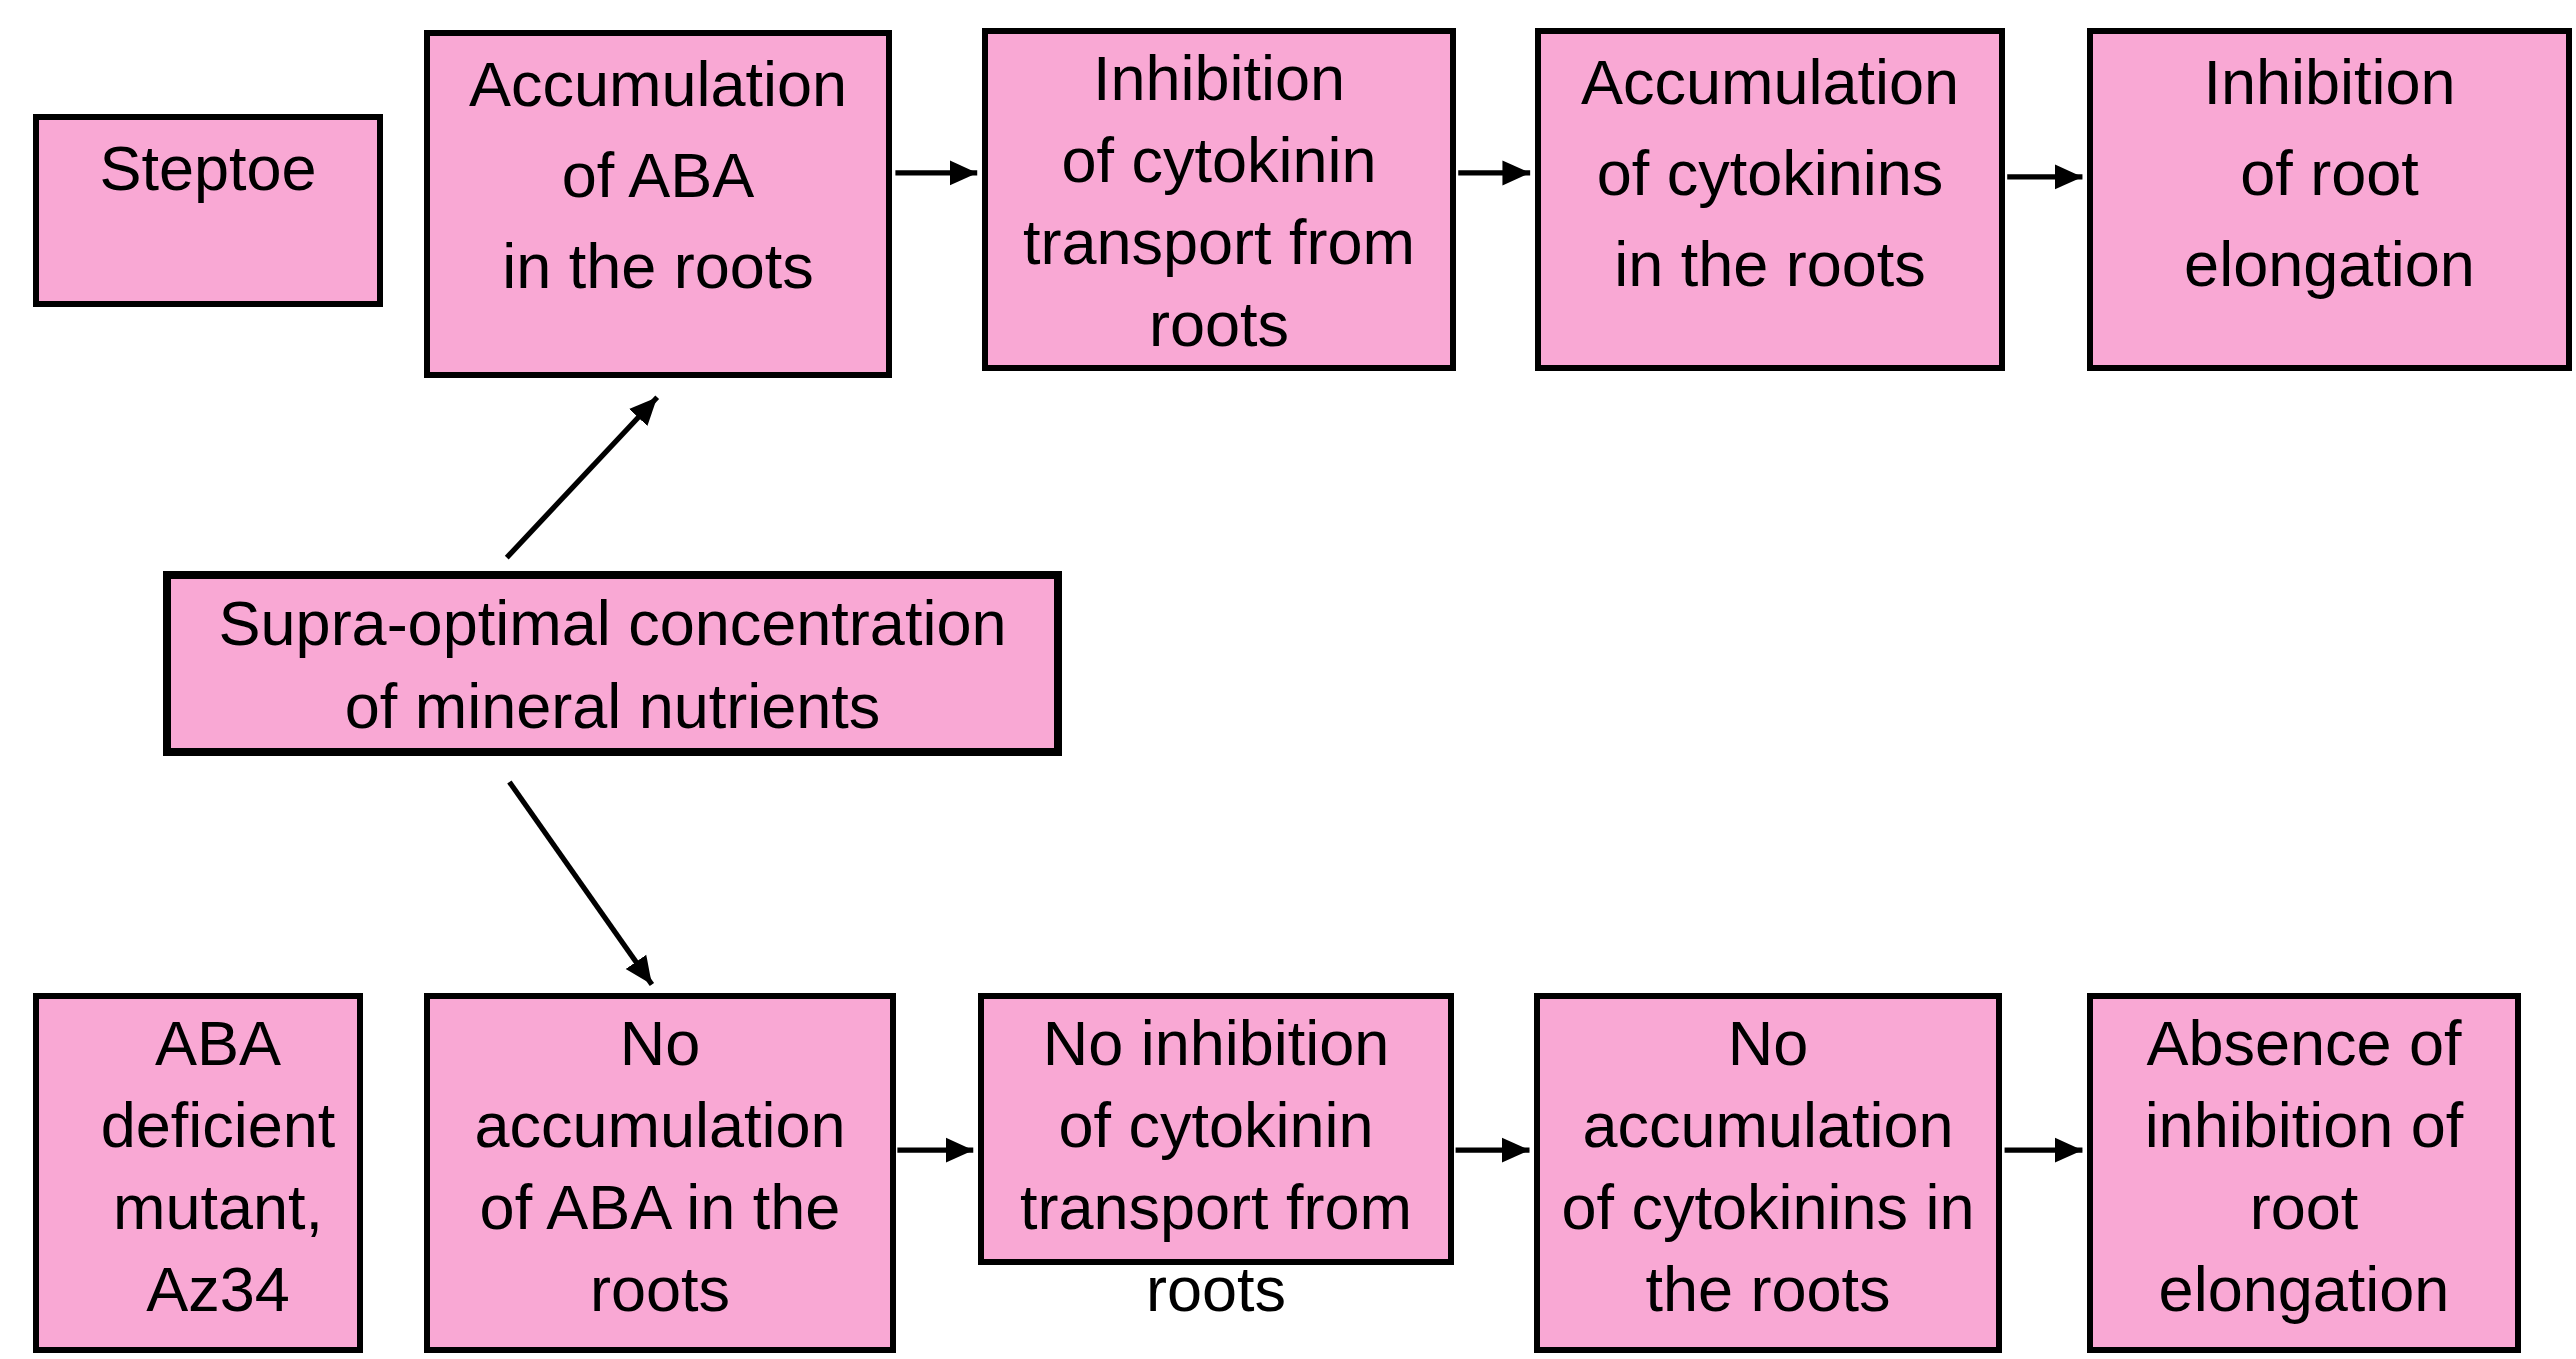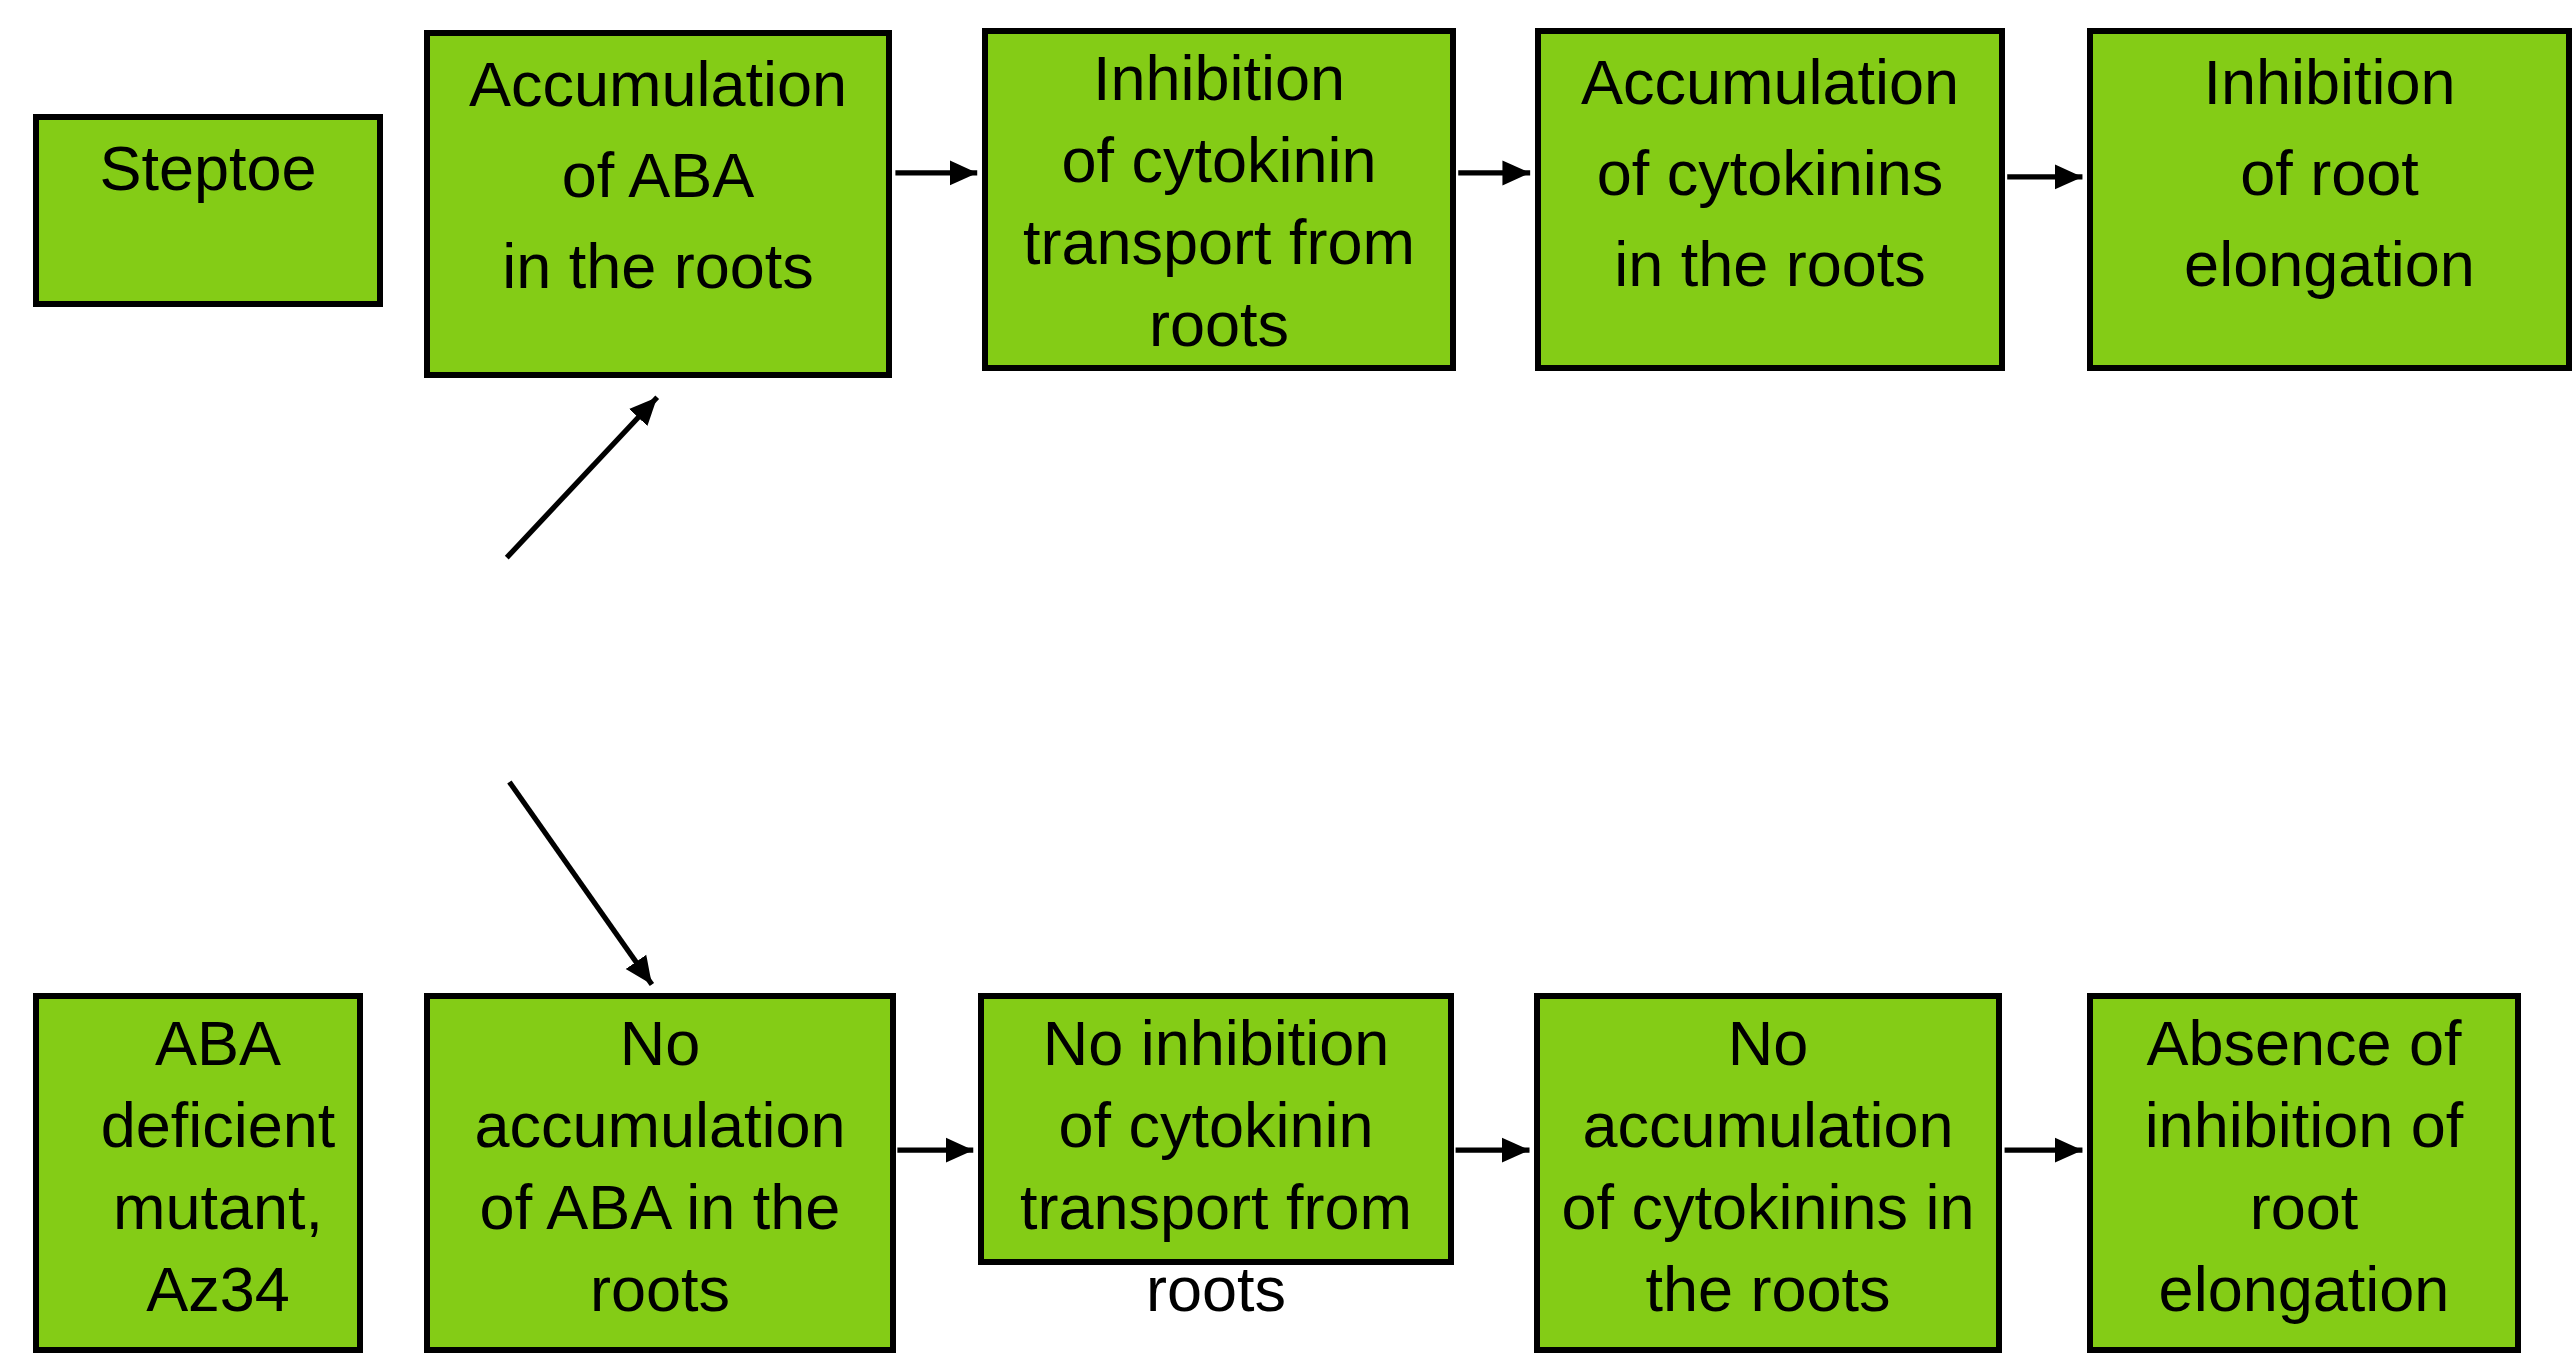--- a/index.html
+++ b/index.html
@@ -13,21 +13,21 @@
     height: 1360px;
     background: #ffffff;
     font-family: "Liberation Sans", sans-serif;
     color: #000000;
     overflow: hidden;
   }
   .box {
     position: absolute;
     box-sizing: border-box;
     border: 6.6px solid #000000;
-    background: #84cc16;
+    background: #f9a8d4;
     display: flex;
     justify-content: center;
     align-items: flex-start;
     padding-top: 2.6px;
   }
   .box .label {
     white-space: pre-line;
     text-align: center;
     font-size: 63px;
   }
@@ -111,20 +111,24 @@
 of cytokinins
 in the roots</span>
   </div>
 
   <div class="box lh-wide" id="box-root-inhibition">
     <span class="label">Inhibition
 of root
 elongation</span>
   </div>
 
+  <div class="box lh-mid" id="box-supra-optimal">
+    <span class="label">Supra-optimal concentration
+of mineral nutrients</span>
+  </div>
 
   <div class="box lh-tight" id="box-aba-mutant">
     <span class="label">ABA
 deficient
 mutant,
 Az34</span>
   </div>
 
   <div class="box lh-tight" id="box-no-aba-accumulation">
     <span class="label">No

